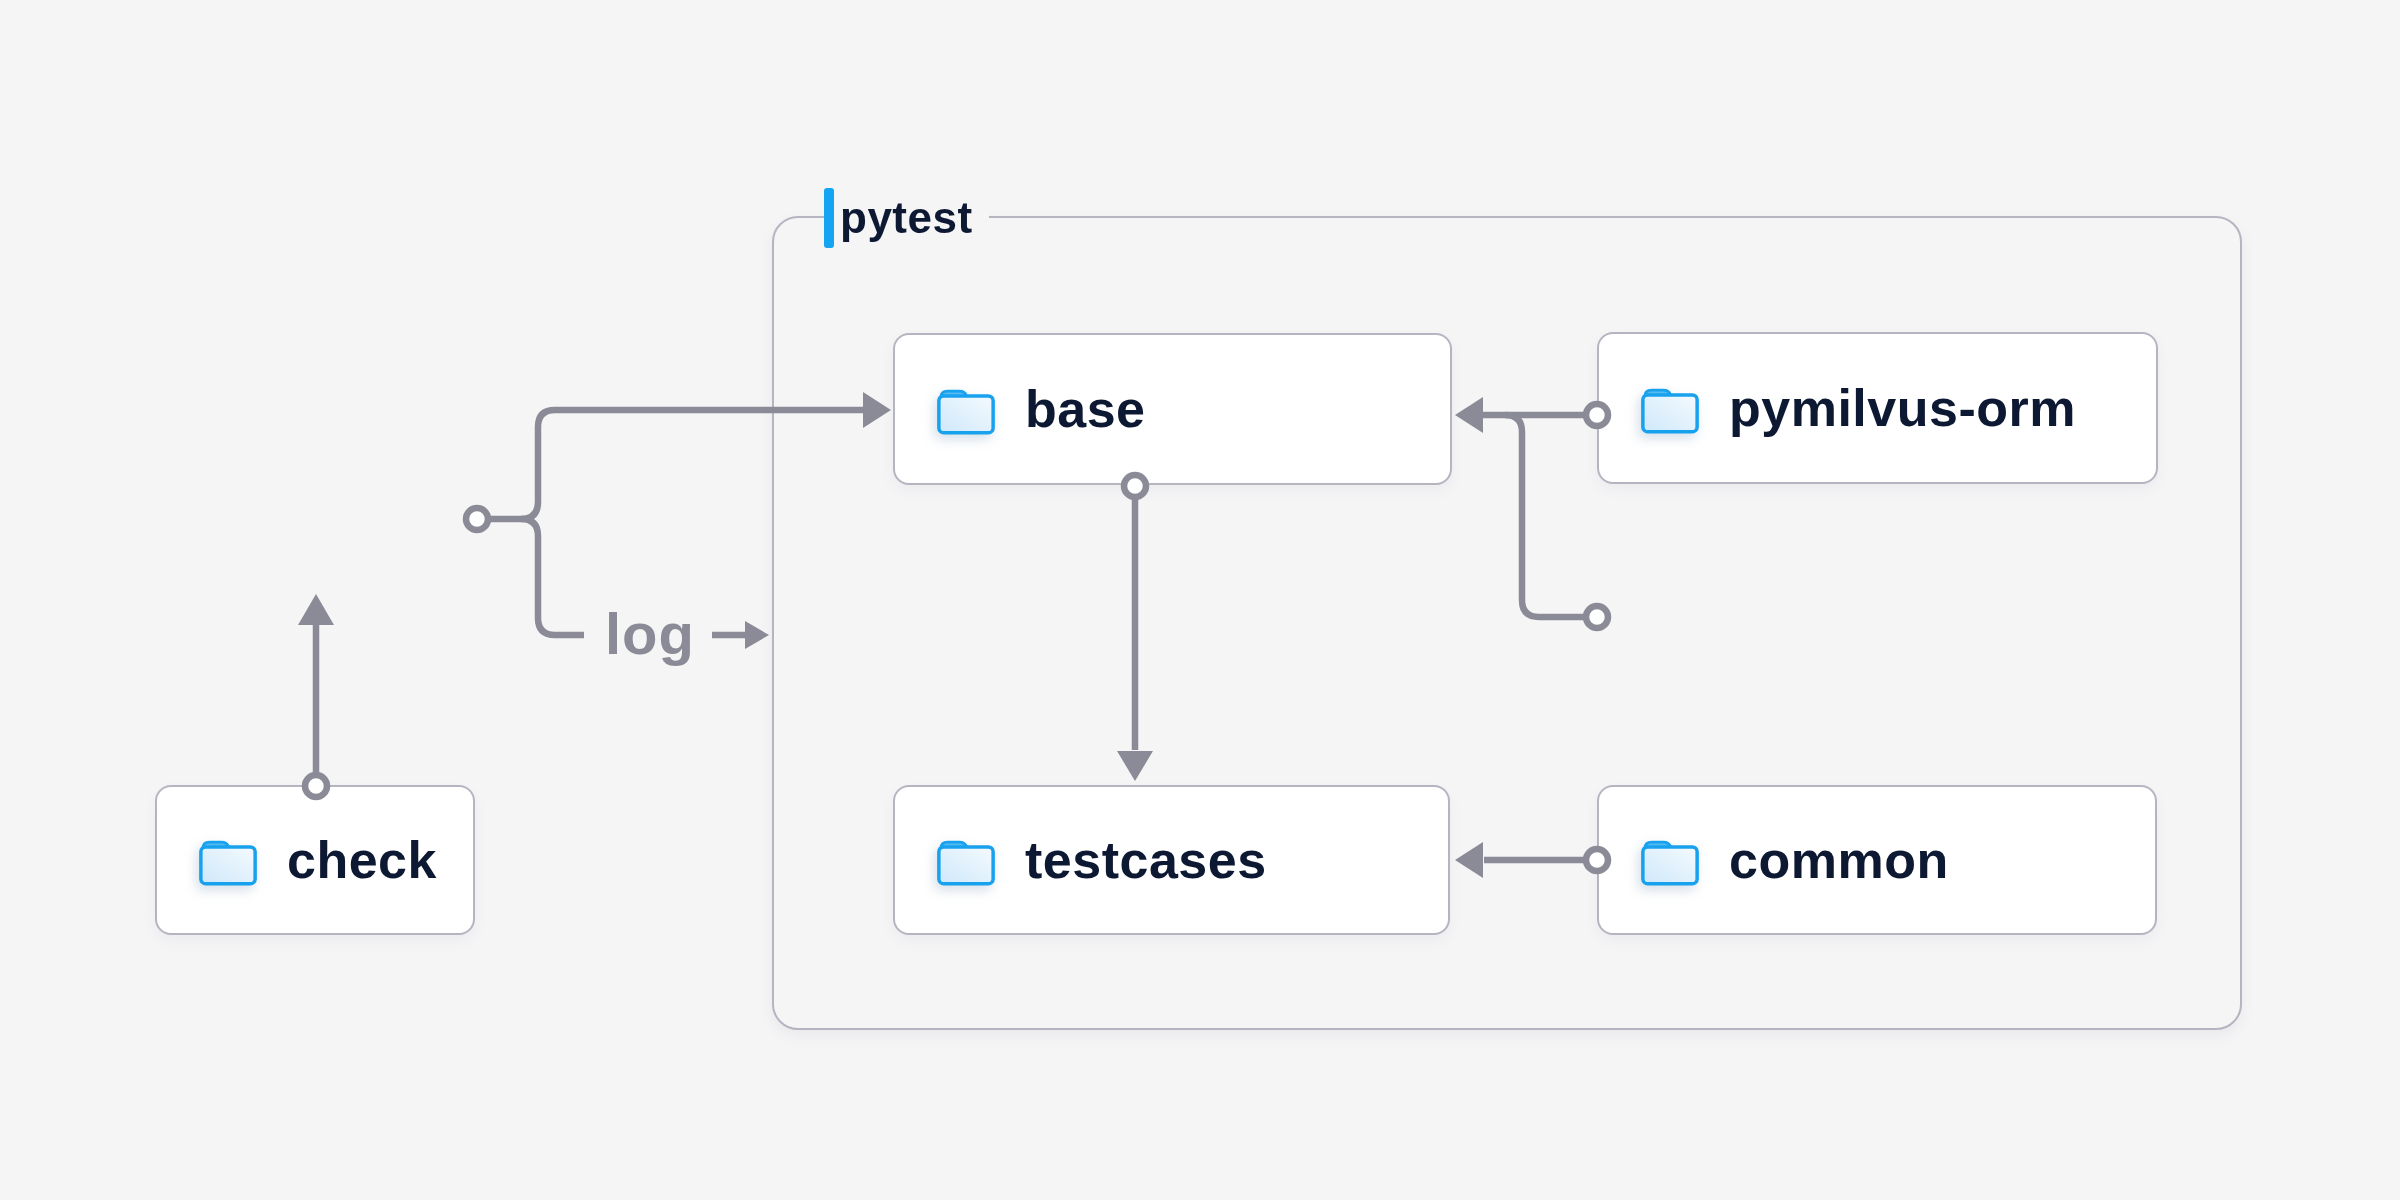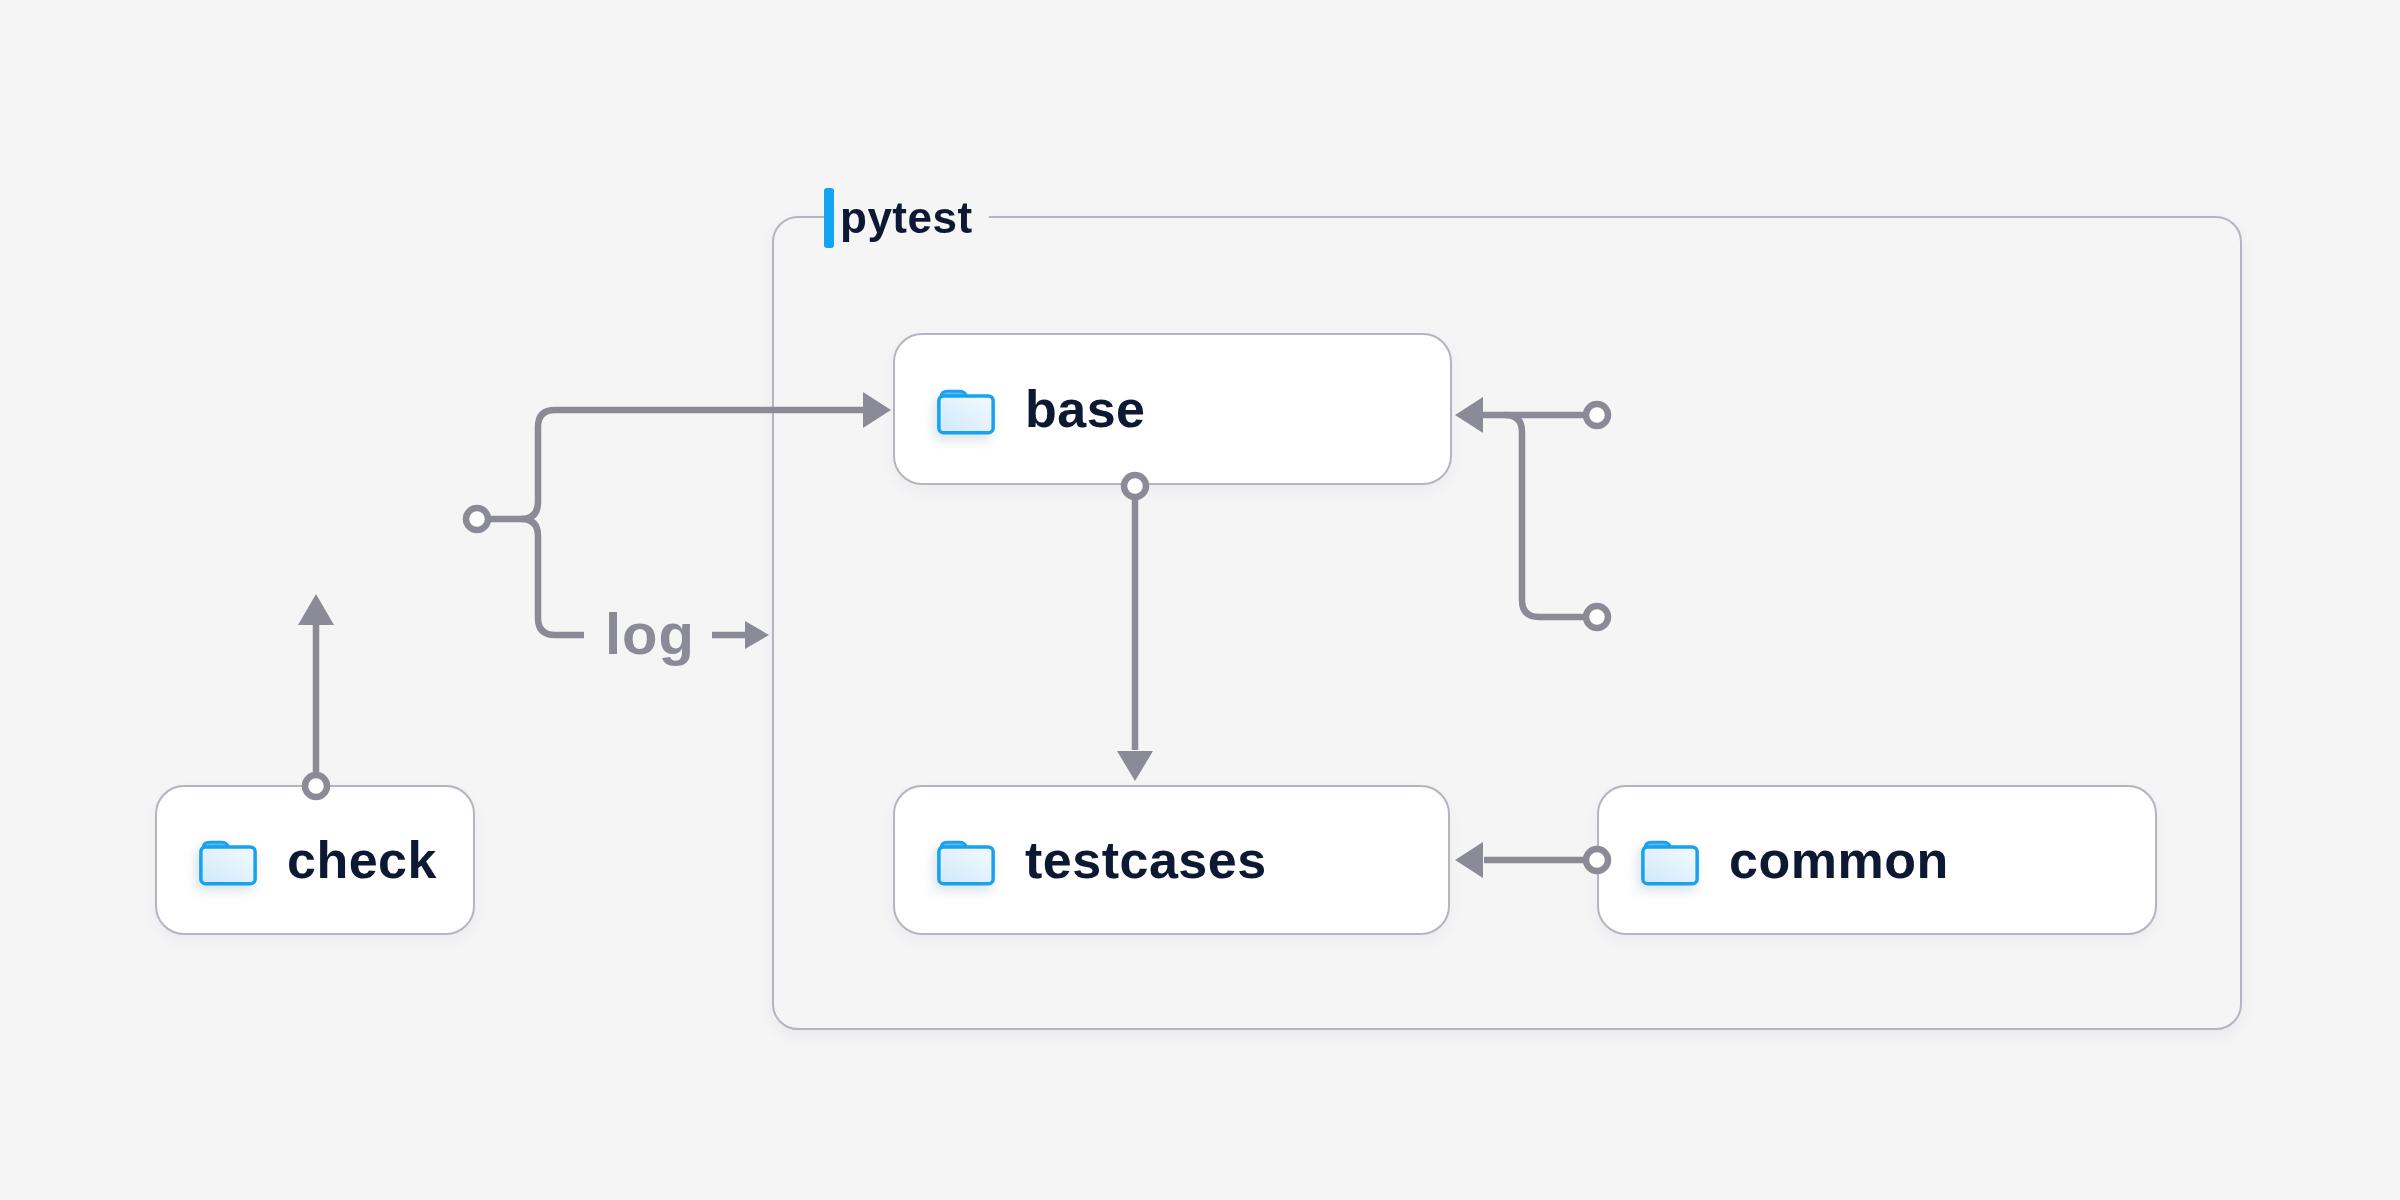--- a/index.html
+++ b/index.html
@@ -26,21 +26,21 @@
     display:flex;align-items:center;gap:6px;background:var(--background);
     padding:0 16px 0 0}
   .accent-bar{display:inline-block;width:10px;height:60px;border-radius:3px;
     background:var(--accent-bar)}
   .group-label .txt{font-size:44px;font-weight:700;color:var(--node-text);
     letter-spacing:0.5px;line-height:62px}
 
   
   .node{position:absolute;display:flex;align-items:center;gap:28px;
     padding-left:40px;background:#ffffff;border:2.5px solid var(--node-border);
-    border-radius:29px;box-shadow:0 6px 14px rgba(80,80,110,0.05)}
+    border-radius:16px;box-shadow:0 6px 14px rgba(80,80,110,0.05)}
   .node .label{font-size:52px;font-weight:700;color:var(--node-text);
     letter-spacing:0.5px;white-space:nowrap}
   .folder{display:inline-flex;filter:drop-shadow(-3px 5px 6px rgba(90,130,170,0.25))}
   .folder .tab{fill:var(--folder-tab);stroke:var(--folder-stroke);stroke-width:3}
   .folder .bodyrect{fill:url(#folderGrad);stroke:var(--folder-stroke);stroke-width:3.6}
 
   
   .wires{position:absolute;left:0;top:0;width:2400px;height:1200px;
     pointer-events:none}
   .wires path{fill:none;stroke:var(--wire);stroke-width:6.5;stroke-linejoin:round}
@@ -97,20 +97,29 @@
   <div class="node" style="left:893px;top:785px;width:557px;height:150px">
     <span class="folder">
       <svg viewBox="0 0 64 54" width="62" height="53">
         <path class="tab" d="M6 15 q0 -7 7 -7 h12 q6 0 7.5 5 l2.5 8 h-29 z"></path>
         <rect class="bodyrect" x="4" y="13" width="56" height="38" rx="5"></rect>
       </svg>
     </span>
     <span class="label">testcases</span>
   </div>
 
+  <div class="node" style="left:1597px;top:332px;width:561px;height:152px">
+    <span class="folder">
+      <svg viewBox="0 0 64 54" width="62" height="53">
+        <path class="tab" d="M6 15 q0 -7 7 -7 h12 q6 0 7.5 5 l2.5 8 h-29 z"></path>
+        <rect class="bodyrect" x="4" y="13" width="56" height="38" rx="5"></rect>
+      </svg>
+    </span>
+    <span class="label">pymilvus-orm</span>
+  </div>
 
 
   <div class="node" style="left:1597px;top:785px;width:560px;height:150px">
     <span class="folder">
       <svg viewBox="0 0 64 54" width="62" height="53">
         <path class="tab" d="M6 15 q0 -7 7 -7 h12 q6 0 7.5 5 l2.5 8 h-29 z"></path>
         <rect class="bodyrect" x="4" y="13" width="56" height="38" rx="5"></rect>
       </svg>
     </span>
     <span class="label">common</span>

